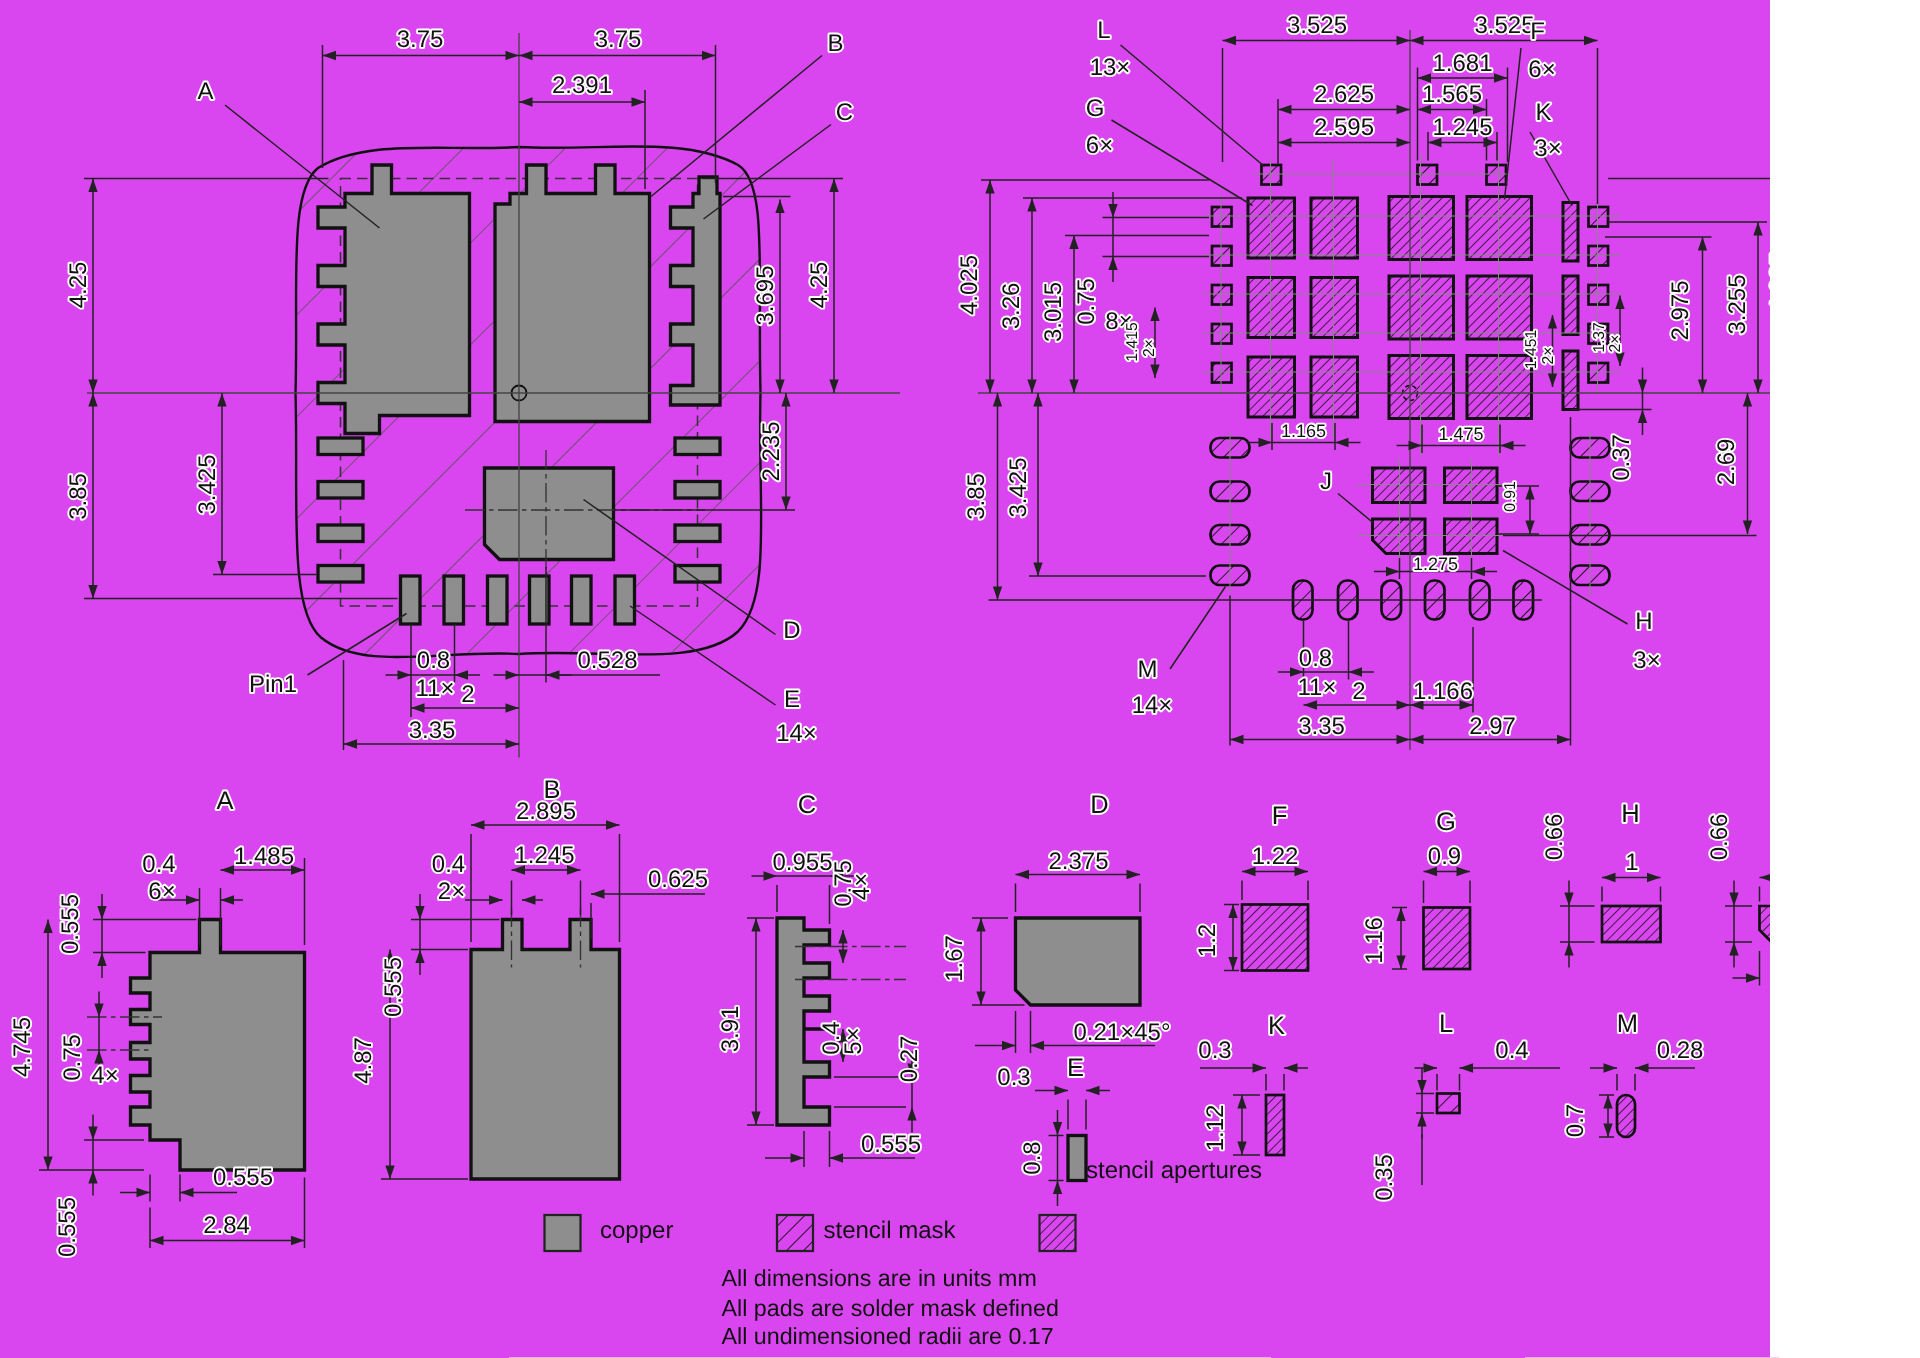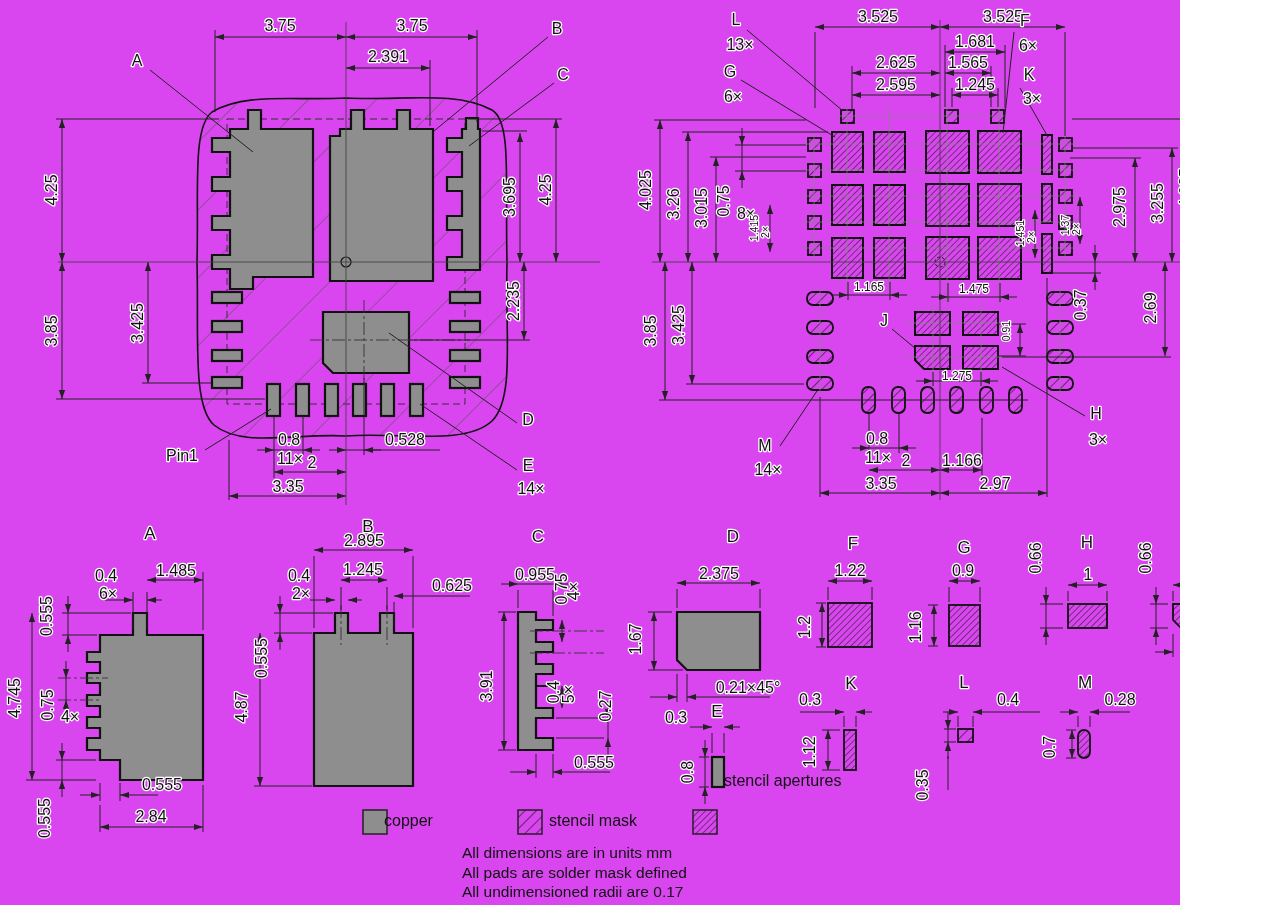--- a/index.html
+++ b/index.html
@@ -2,21 +2,21 @@
 <html><head>
 <meta charset="utf-8">
 <style>
   html,body{margin:0;padding:0;background:#fff;}
   .stage{position:relative;width:1180px;height:905px;background:#d946ef;overflow:hidden;
          font-family:"Liberation Sans",sans-serif;}
   svg{position:absolute;left:0;top:0;}
   svg text{font-family:"Liberation Sans",sans-serif;fill:#111;
            paint-order:stroke;stroke:#fff;stroke-width:2.5px;stroke-linejoin:round;}
   .lg{position:absolute;font-size:16px;color:#111;white-space:nowrap;}
-  .notes{position:absolute;left:462px;top:843px;font-size:15.5px;color:#111;line-height:19.5px;}
+  .notes{position:absolute;left:481px;top:843px;font-size:15.5px;color:#111;line-height:19.5px;}
   .ln-dim{stroke:#222;stroke-width:1;fill:none;}
   .ln-con{stroke:#888;stroke-width:0.7;fill:none;}
   .ln-cl{stroke:#444;stroke-width:0.9;fill:none;}
   .ln-dd{stroke:#333;stroke-width:0.9;fill:none;stroke-dasharray:13 3 3 3;}
   .arrow{fill:#222;stroke:none;}
 </style>
 </head>
 <body>
 
 <div class="stage">
@@ -718,21 +718,21 @@
         <text x="815" y="752" font-size="16" text-anchor="middle" transform="rotate(-90 815 752)">1.12</text>
         <text x="964" y="688" font-size="17" text-anchor="middle">L</text>
         <text x="1008" y="705" font-size="16" text-anchor="middle">0.4</text>
         <text x="928" y="785" font-size="16" text-anchor="middle" transform="rotate(-90 928 785)">0.35</text>
         <text x="1085" y="688" font-size="17" text-anchor="middle">M</text>
         <text x="1120" y="705" font-size="16" text-anchor="middle">0.28</text>
         <text x="1055" y="747" font-size="16" text-anchor="middle" transform="rotate(-90 1055 747)">0.7</text>
       </g>
 </svg>
 
-<div class="lg" style="left:384px;top:812px">copper</div>
+<div class="lg" style="left:400px;top:812px">copper</div>
 <div class="lg" style="left:549px;top:812px">stencil mask</div>
 <div class="lg" style="left:724px;top:772px">stencil apertures</div>
 <div class="notes">
   <div>All dimensions are in units mm</div>
   <div>All pads are solder mask defined</div>
   <div>All undimensioned radii are 0.17</div>
 </div>
 
 </div>
 

